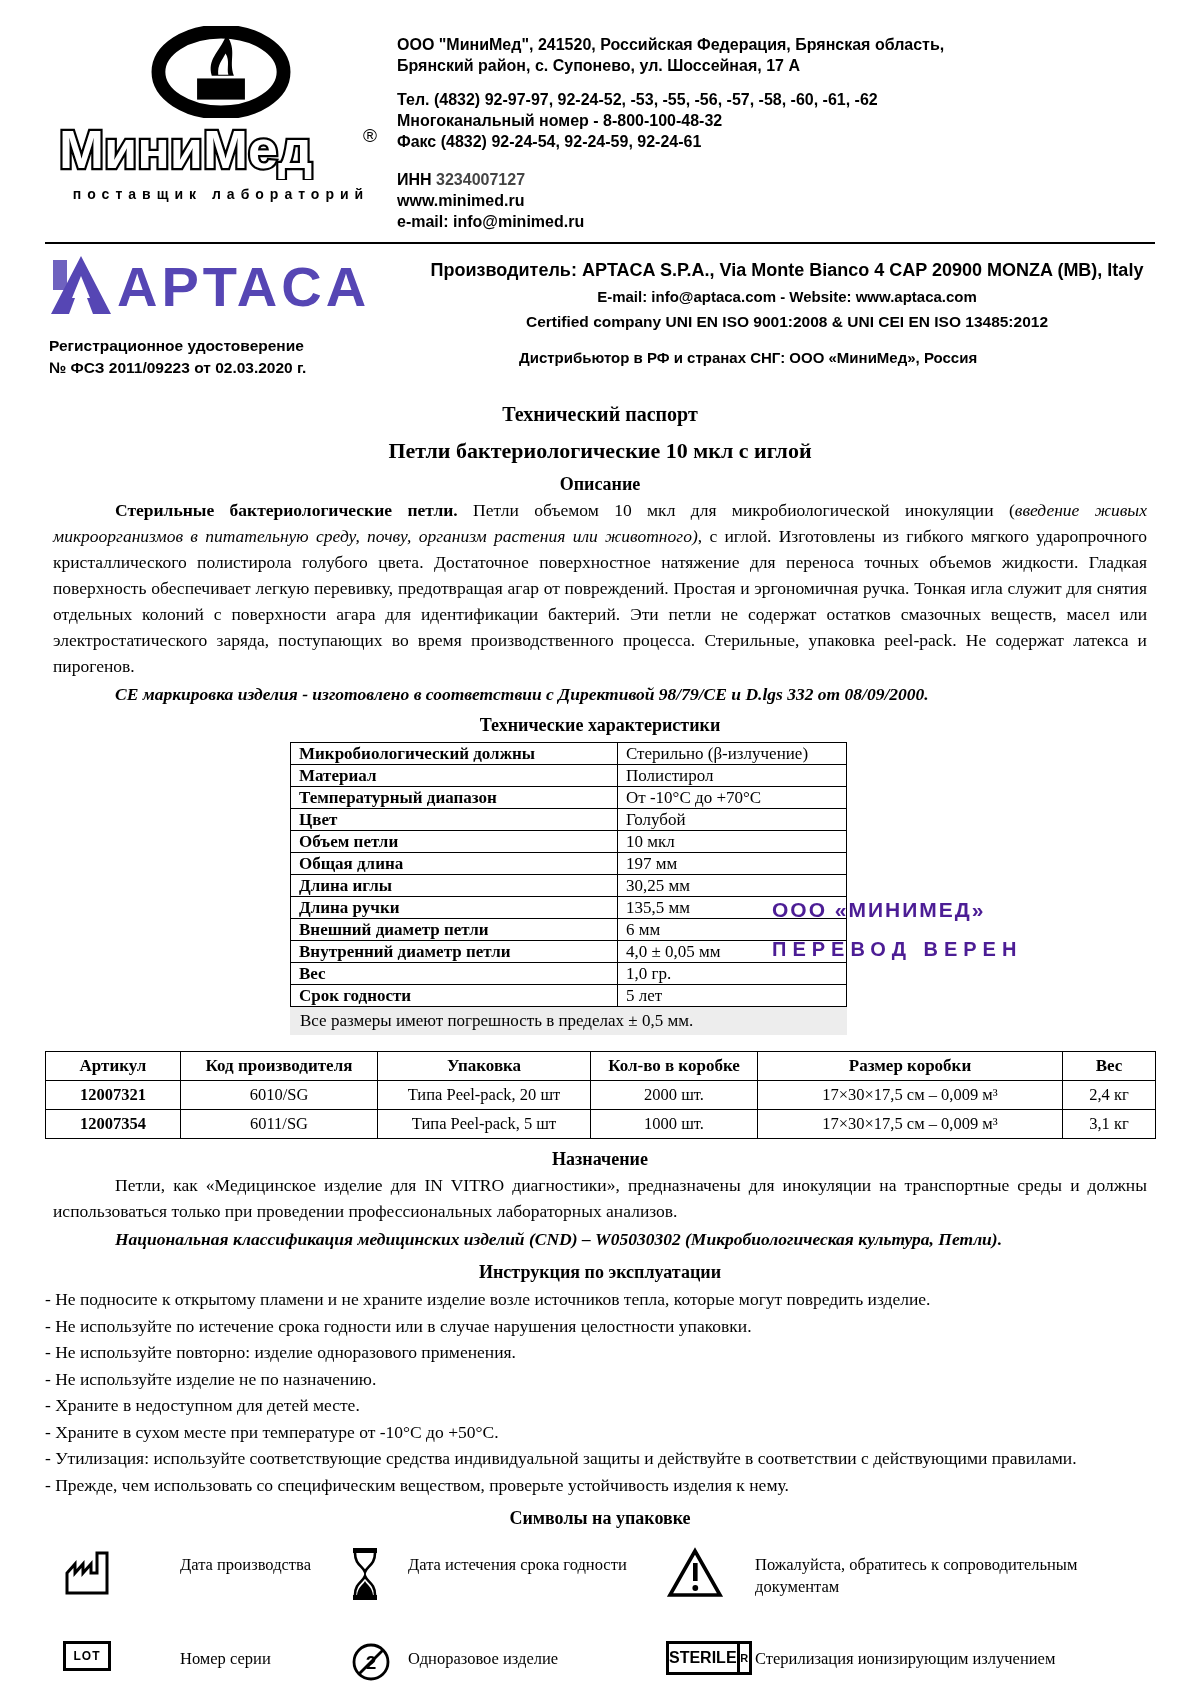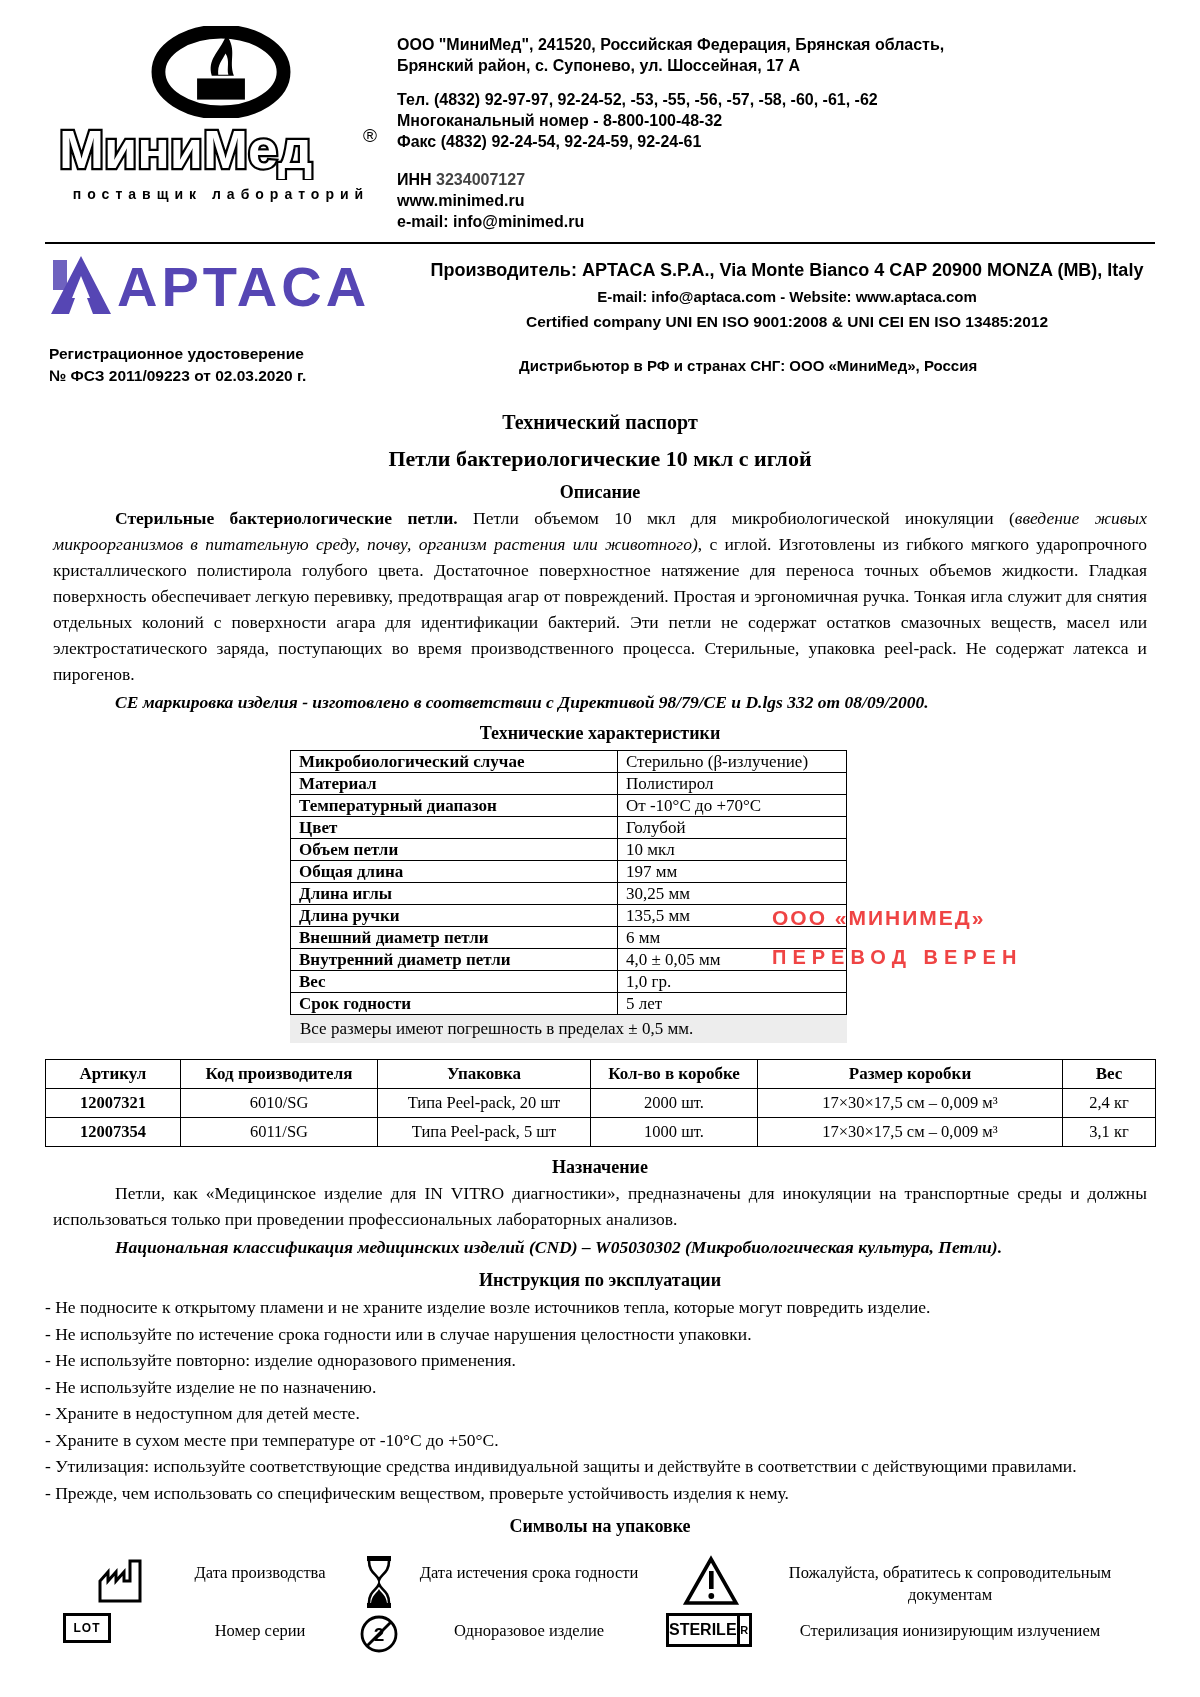--- a/index.html
+++ b/index.html
@@ -18,50 +18,50 @@
   .inn-num{font-weight:bold;color:#444;}
   .logo-tagline{font-family:"Liberation Sans","DejaVu Sans",sans-serif;font-weight:bold;font-size:14px;letter-spacing:6px;margin-top:2px;white-space:nowrap;}
   .hdr-rule{border:none;border-top:2.5px solid #000;margin:10px 0 8px 0;}
   
   .apt{display:flex;align-items:flex-start;}
   .apt-left{width:370px;flex:0 0 370px;padding-left:4px;}
   .apt-right{flex:1;text-align:center;font-family:"Liberation Sans","DejaVu Sans",sans-serif;font-weight:bold;}
   .apt-right .l1{font-size:18px;margin-top:8px;}
   .apt-right .l2{font-size:15px;margin-top:7px;}
   .apt-right .l3{font-size:15.5px;margin-top:8px;}
-  .reg-row{display:flex;align-items:center;margin-top:12px;}
+  .reg-row{display:flex;align-items:center;margin-top:4px;}
   .reg-left{width:470px;flex:0 0 470px;font-family:"Liberation Sans","DejaVu Sans",sans-serif;font-weight:bold;font-size:15.5px;line-height:22px;padding-left:4px;}
   .reg-right{flex:1;font-family:"Liberation Sans","DejaVu Sans",sans-serif;font-weight:bold;font-size:15px;}
   
   .c-head{text-align:center;font-weight:bold;}
   .doc-title{font-size:20px;margin-top:24px;}
   .doc-subtitle{font-size:22px;margin-top:12px;}
   .sec-head{font-size:18px;margin-top:10px;}
   .para{font-size:17.5px;line-height:26px;text-align:justify;margin:2px 8px 0 8px;}
   .indent{text-indent:62px;}
   .ce-line{font-weight:bold;font-style:italic;font-size:17.5px;margin-top:5px;margin-left:8px;text-indent:62px;}
   
   .spec-wrap{position:relative;margin-top:6px;}
   table{border-collapse:collapse;table-layout:fixed;}
   .spec-table{width:557px;margin-left:245px;}
   .spec-table td{border:1.6px solid #000;height:21px;font-size:17px;padding:0 8px;vertical-align:middle;}
   .spec-table td.k{font-weight:bold;width:310px;}
   .spec-note{width:557px;margin-left:245px;background:#ededed;font-size:17px;padding:4px 10px;box-sizing:border-box;}
-  .stamp{position:absolute;color:#ef4444;font-family:"Liberation Sans","DejaVu Sans",sans-serif;font-weight:bold;white-space:nowrap;}
+  .stamp{position:absolute;color:#4c1d95;font-family:"Liberation Sans","DejaVu Sans",sans-serif;font-weight:bold;white-space:nowrap;}
   .stamp1{left:727px;top:156px;font-size:21px;letter-spacing:2px;}
   .stamp2{left:727px;top:196px;font-size:20px;letter-spacing:6px;}
   
   .art-table{width:1110px;margin-top:16px;}
   .art-table td,.art-table th{border:1.8px solid #000;height:26px;font-size:16.5px;text-align:center;vertical-align:middle;padding:1px 4px;}
   .art-table th{font-weight:bold;font-size:17px;}
   .art-table td.b{font-weight:bold;}
   
   .instr{font-size:17.5px;line-height:26.5px;margin-top:3px;}
   
-  .symbols-grid{display:grid;grid-template-columns:135px 170px 58px 252px 95px 1fr;margin-top:18px;align-items:start;text-align:center;}
+  .symbols-grid{display:grid;grid-template-columns:135px 170px 58px 252px 95px 1fr;row-gap:36px;margin-top:18px;align-items:start;}
   .sym-icon-cell{padding-left:18px;}
   .sym-icon-cell.c3{padding-left:6px;}
   .sym-label{font-size:16.5px;line-height:22px;padding-top:7px;padding-right:10px;}
   .lot-box{width:48px;height:30px;border:3px solid #000;display:flex;align-items:center;justify-content:center;
     font-family:"Liberation Sans","DejaVu Sans",sans-serif;font-weight:bold;font-size:12px;letter-spacing:1px;box-sizing:border-box;}
   .sterile-box{width:86px;height:34px;border:3px solid #000;display:flex;box-sizing:border-box;
     font-family:"Liberation Sans","DejaVu Sans",sans-serif;font-weight:bold;}
   .sterile-box .s1{flex:1;display:flex;align-items:center;justify-content:center;font-size:16px;}
   .sterile-box .s2{width:22px;border-left:3px solid #000;display:flex;align-items:center;justify-content:center;font-size:11px;}
 </style>
@@ -136,21 +136,21 @@
   <div class="para indent"><b>Стерильные бактериологические петли.</b><span> Петли объемом 10 мкл для микробиологической инокуляции (</span><i>введение живых микроорганизмов в питательную среду, почву, организм растения или животного)</i><span>, с иглой. Изготовлены из гибкого мягкого ударопрочного кристаллического полистирола голубого цвета. Достаточное поверхностное натяжение для переноса точных объемов жидкости. Гладкая поверхность обеспечивает легкую перевивку, предотвращая агар от повреждений. Простая и эргономичная ручка. Тонкая игла служит для снятия отдельных колоний с поверхности агара для идентификации бактерий. Эти петли не содержат остатков смазочных веществ, масел или электростатического заряда, поступающих во время производственного процесса. Стерильные, упаковка peel-pack. Не содержат латекса и пирогенов.</span></div>
 
   <div class="ce-line">СЕ маркировка изделия - изготовлено в соответствии с Директивой 98/79/СЕ и D.lgs 332 от 08/09/2000.</div>
 
   <div class="c-head sec-head">Технические характеристики</div>
 
   <div class="spec-wrap">
     <table class="spec-table">
       <tbody>
         <tr>
-            <td class="k">Микробиологический случае</td>
+            <td class="k">Микробиологический должны</td>
             <td>Стерильно (β-излучение)</td>
           </tr>
         <tr>
             <td class="k">Материал</td>
             <td>Полистирол</td>
           </tr>
         <tr>
             <td class="k">Температурный диапазон</td>
             <td>От -10°С до +70°С</td>
           </tr>

